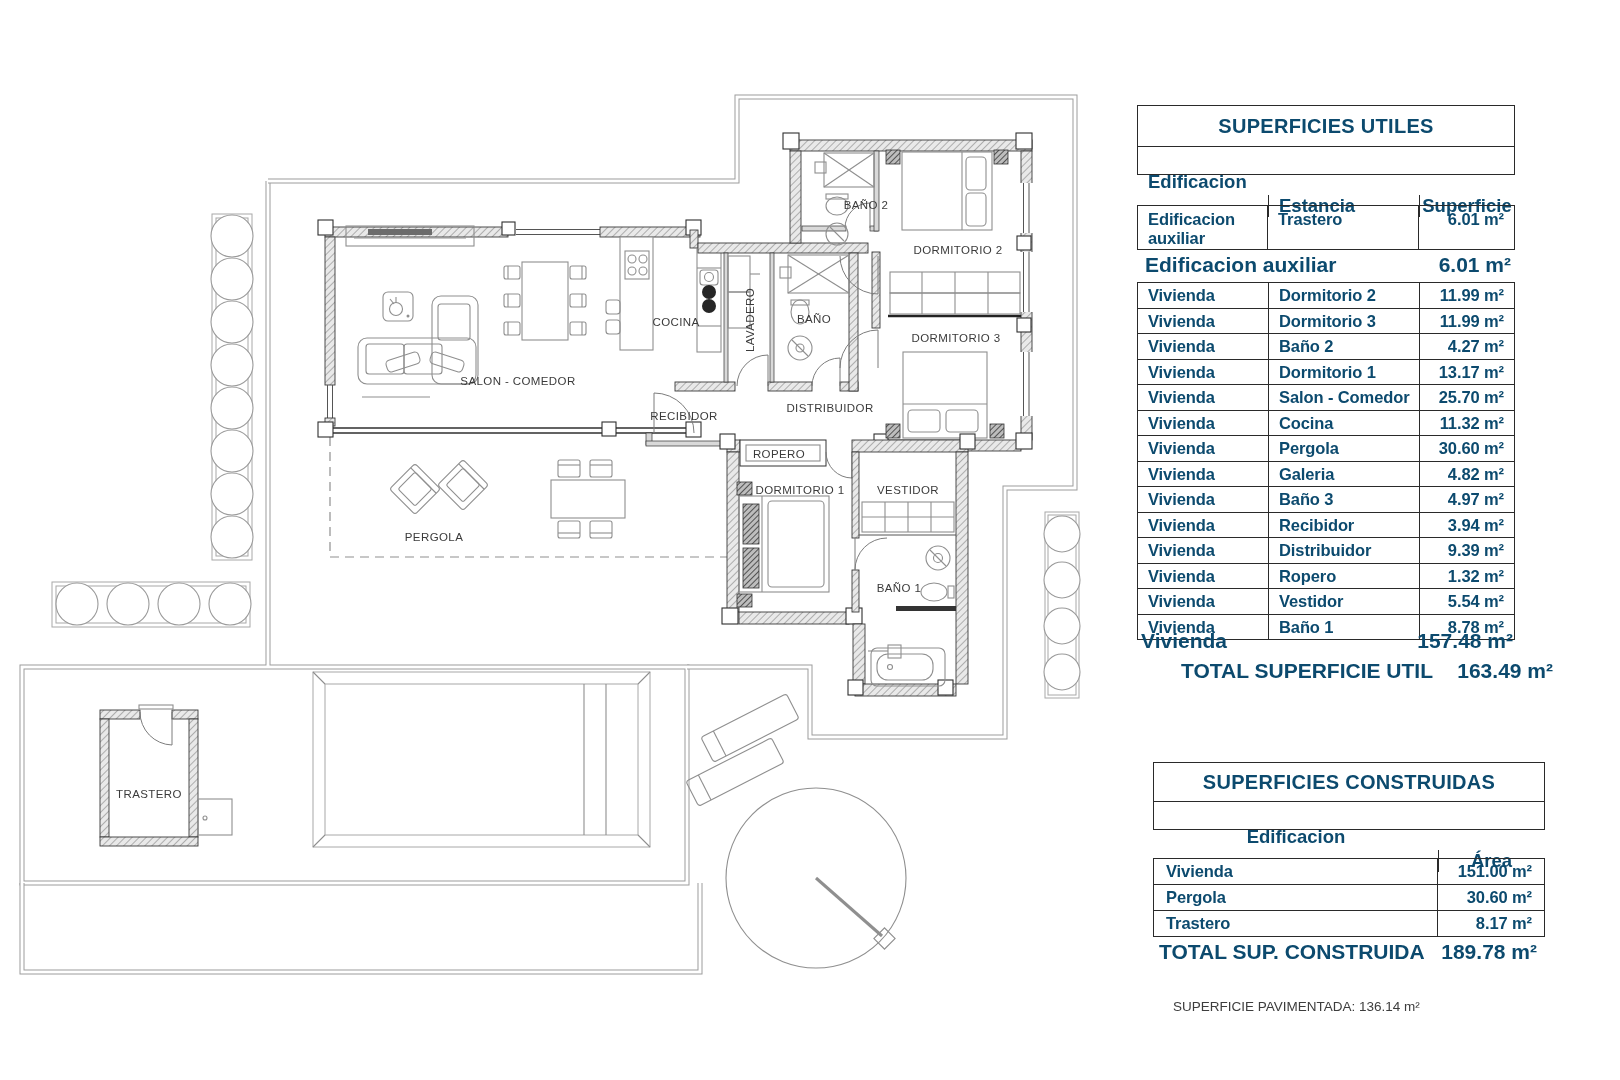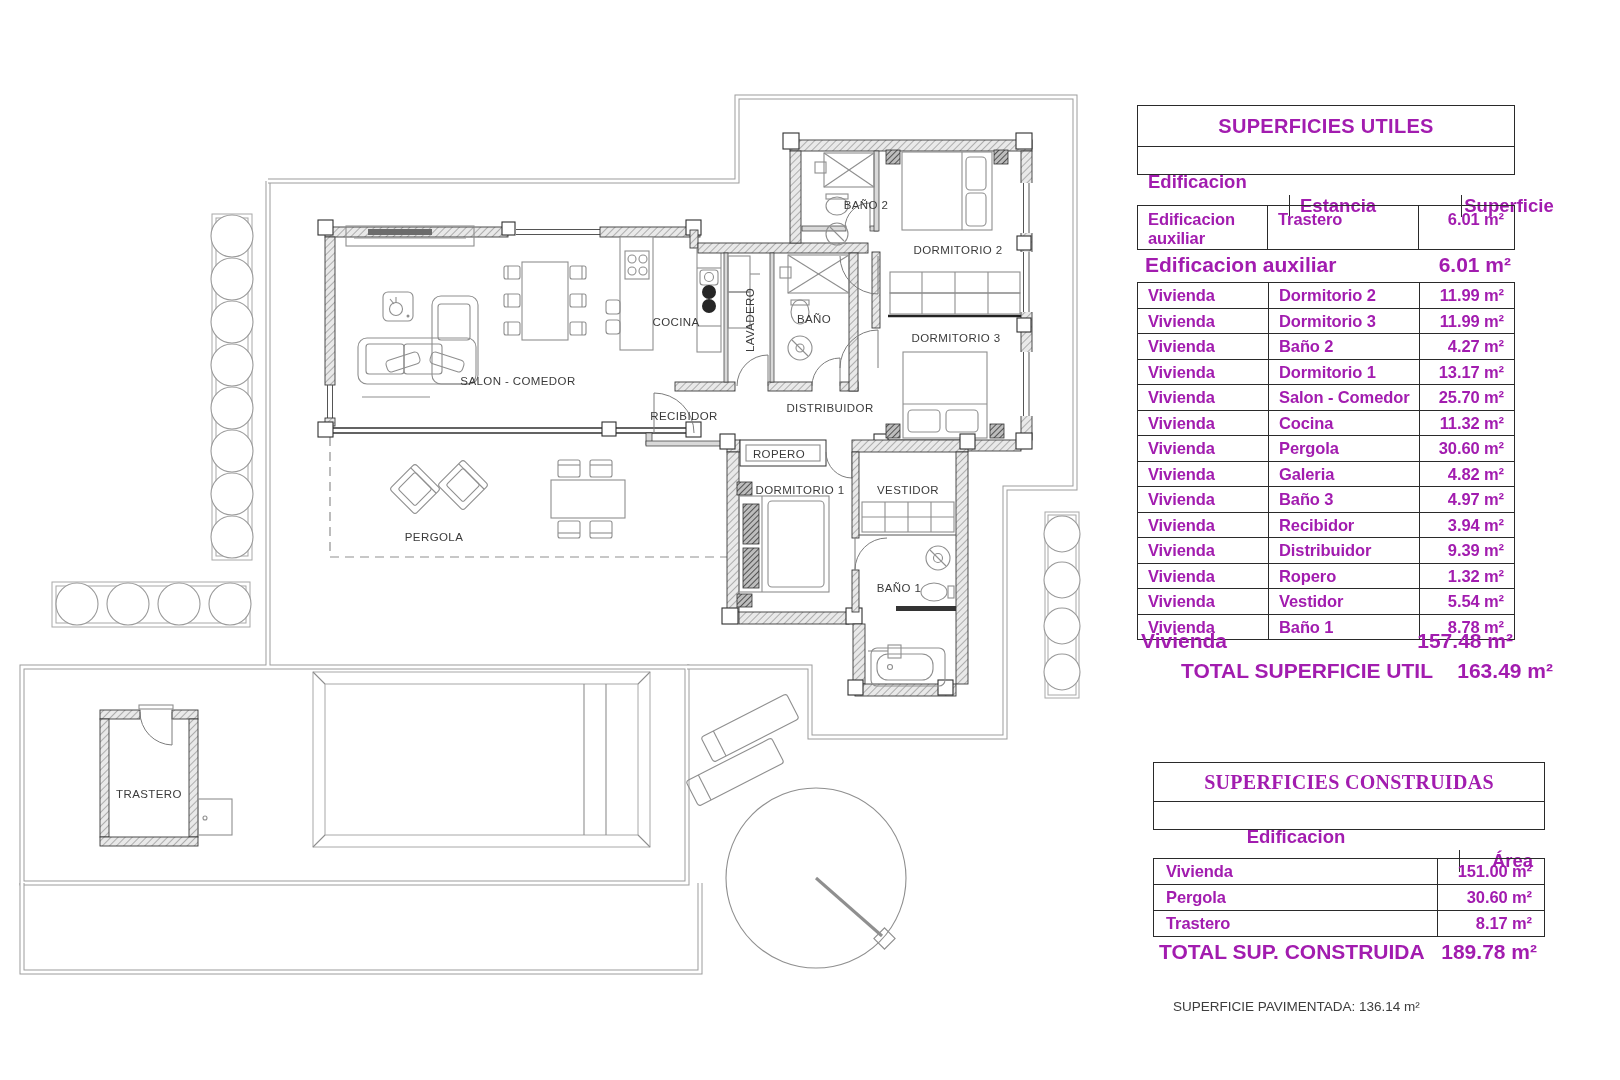--- a/index.html
+++ b/index.html
@@ -19,24 +19,24 @@
   .bnd{fill:none;stroke:#9c9c9c;stroke-width:5;}
   .bndi{fill:none;stroke:#fff;stroke-width:3;}
   .band{fill:none;stroke:#a8a8a8;stroke-width:1;}
   .tree{fill:#fff;stroke:#9a9a9a;stroke-width:1.1;}
   .dash{fill:none;stroke:#8f8f8f;stroke-width:1.2;stroke-dasharray:9 6;}
   .dk{fill:#262626;}
   .lbl{font-family:"Liberation Sans",sans-serif;font-size:11.5px;fill:#3b3b3b;
        letter-spacing:.4px;text-anchor:middle;}
 
   
-  .tbl{position:absolute;color:#a21caf;font-weight:700;}
+  .tbl{position:absolute;color:#0c4a6e;font-weight:700;}
   .t-title{border:1px solid #2a2a2a;display:flex;align-items:center;justify-content:center;
            font-size:20px;letter-spacing:.3px;}
-  .t-cols{border:1px solid #2a2a2a;border-top:none;display:grid;gap:21px;}
+  .t-cols{border:1px solid #2a2a2a;border-top:none;display:grid;}
   .t-cols>div{display:flex;align-items:center;font-size:18.5px;}
   .t-cols>div+div{border-left:1px solid #2a2a2a;margin-top:48px;}
   .cell-pad{padding-left:10px;}
   .grid-box{border:1px solid #2a2a2a;display:grid;position:absolute;left:0;}
   .grid-box>div{font-size:16.5px;letter-spacing:-.1px;overflow:hidden;white-space:nowrap;}
   .rows14{position:absolute;left:0;border:1px solid #2a2a2a;}
   .r14{display:grid;grid-template-columns:130px 151px 95px;height:24.5px;line-height:24.5px;}
   .r14+.r14{border-top:1px solid #2a2a2a;}
   .r14>div{font-size:16.5px;letter-spacing:-.1px;overflow:hidden;white-space:nowrap;}
   .r14>div+div{border-left:1px solid #2a2a2a;}
@@ -519,21 +519,21 @@
     <span>Vivienda</span>
     <span>157.48 m²</span>
   </div>
   <div class="bigline" style="top:551px;width:372px;height:30px;padding:0 4px 0 4px;margin-left:40px;">
     <span>TOTAL SUPERFICIE UTIL</span>
     <span>163.49 m²</span>
   </div>
 </div>
 
 <div class="tbl" style="left:1153px;top:762px;width:392px;height:210px;">
-  <div class="t-title" style="height:38px;font-family:Liberation Serif, serif;">SUPERFICIES CONSTRUIDAS</div>
+  <div class="t-title" style="height:38px;">SUPERFICIES CONSTRUIDAS</div>
   <div class="t-cols" style="grid-template-columns:284px 106px;height:27px;">
     <div style="justify-content:center;">Edificacion</div>
     <div style="justify-content:center;">Área</div>
   </div>
 
   <div class="rows14" style="top:96px;width:390px;">
     <div class="r14" style="grid-template-columns:283px 107px;height:25px;line-height:25px;">
       <div style="padding-left:12px;">Vivienda</div>
       <div class="val" style="padding-right:12px;">151.00 m²</div>
     </div>

